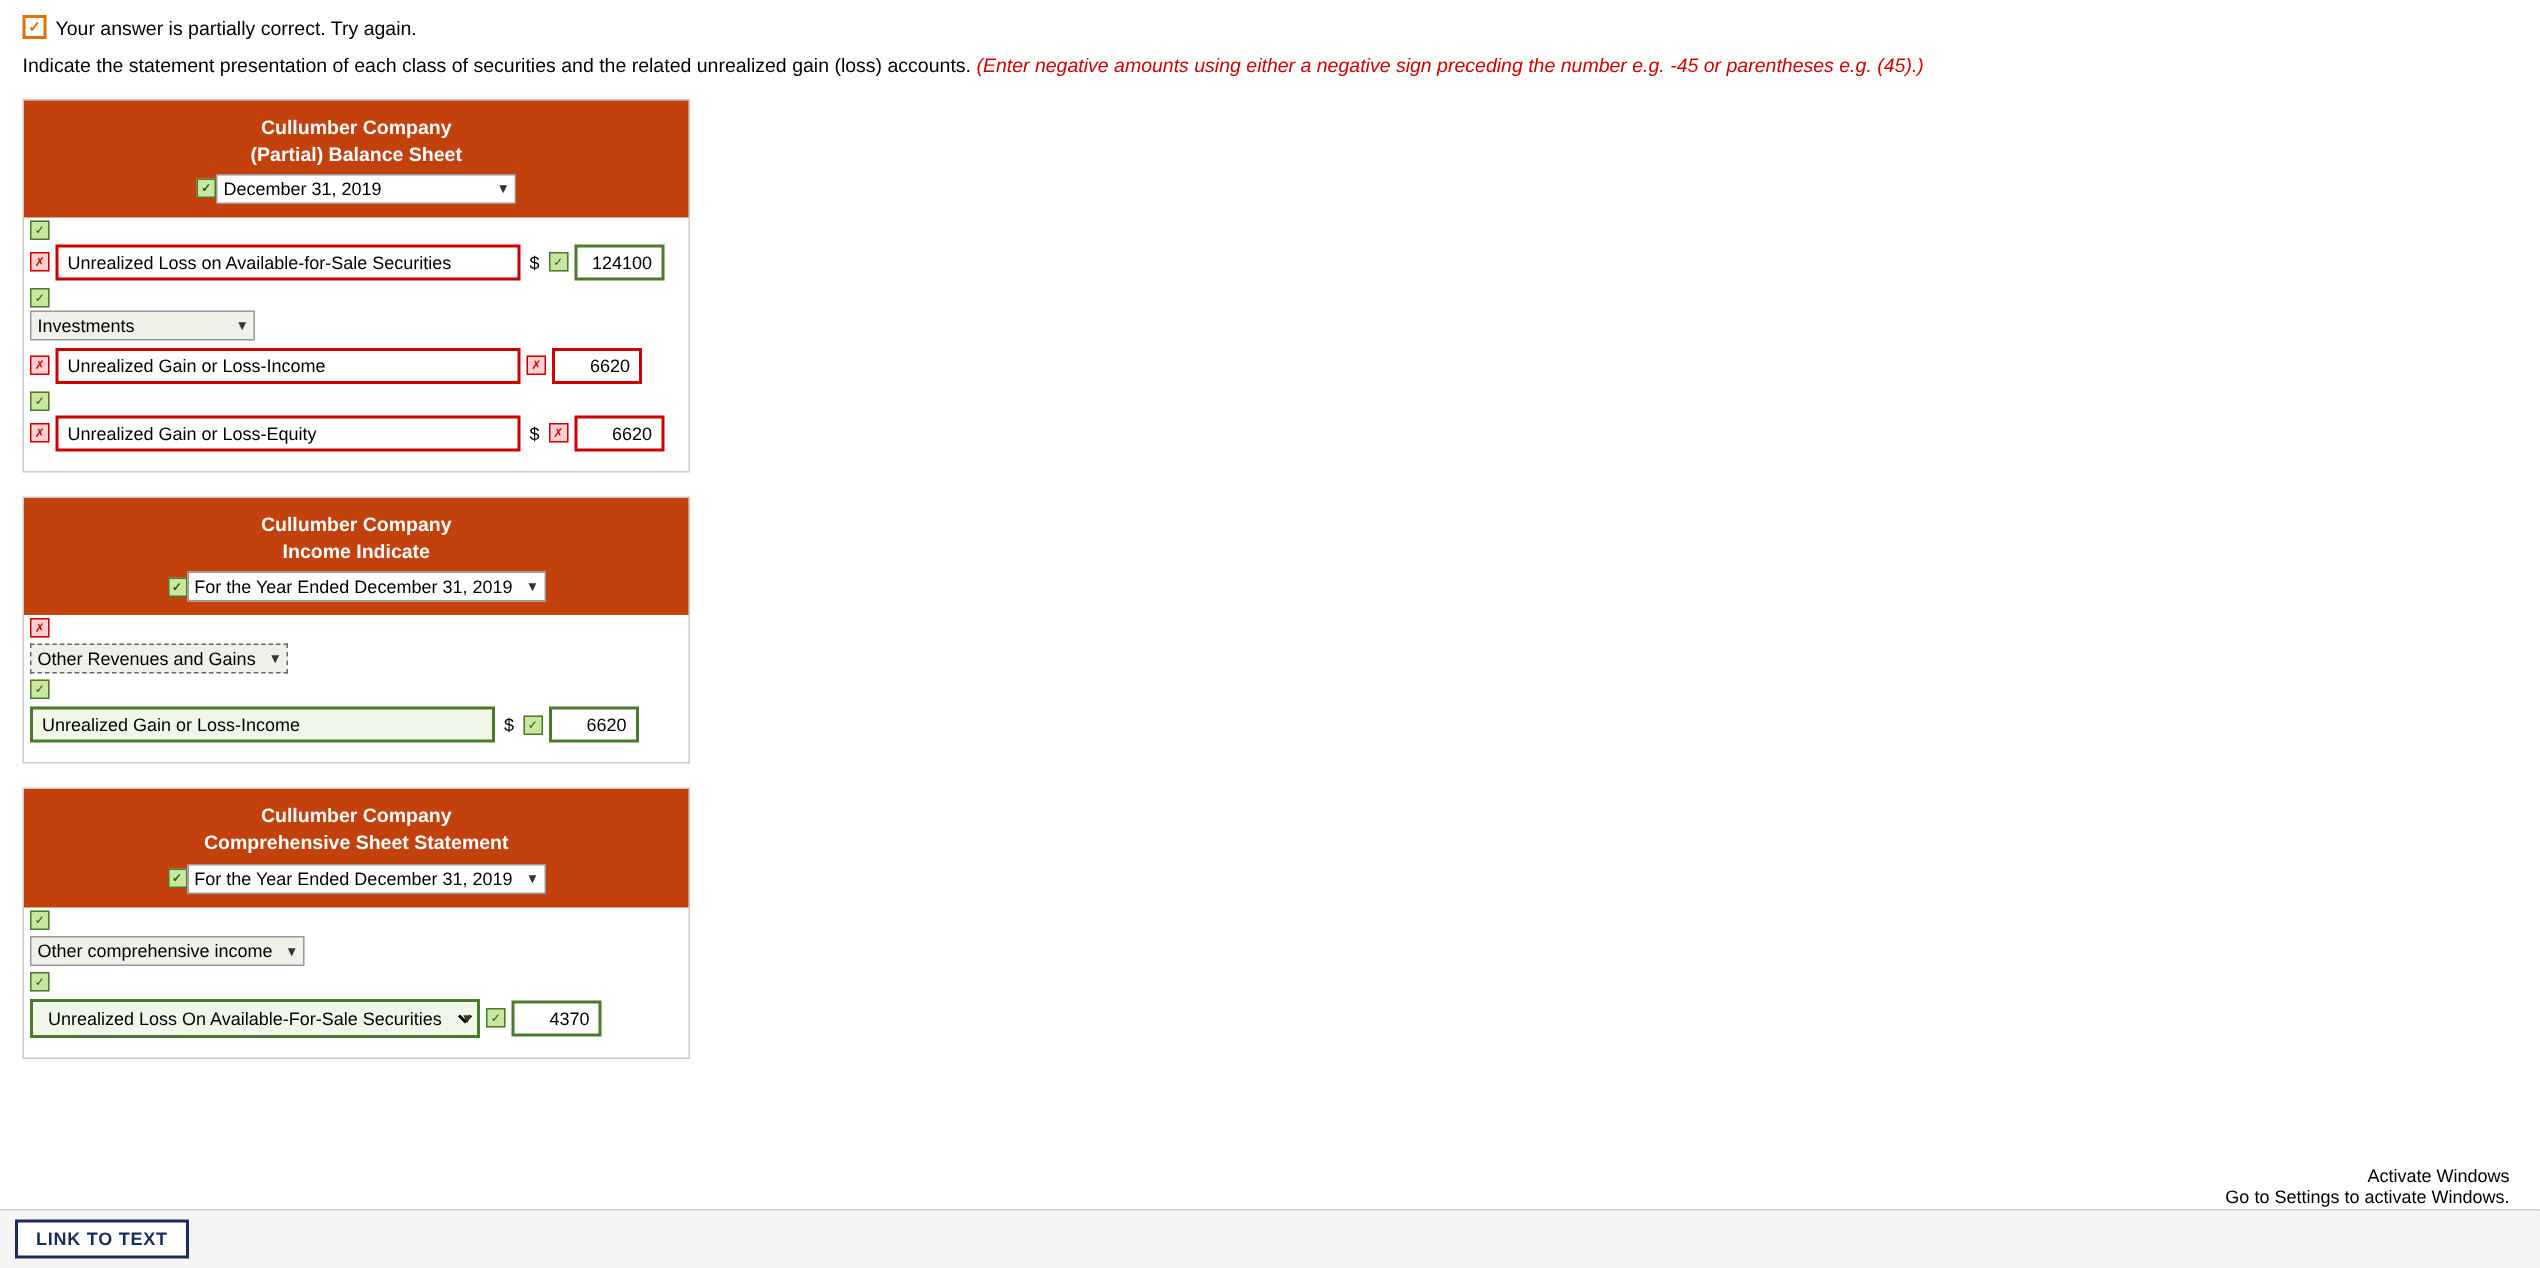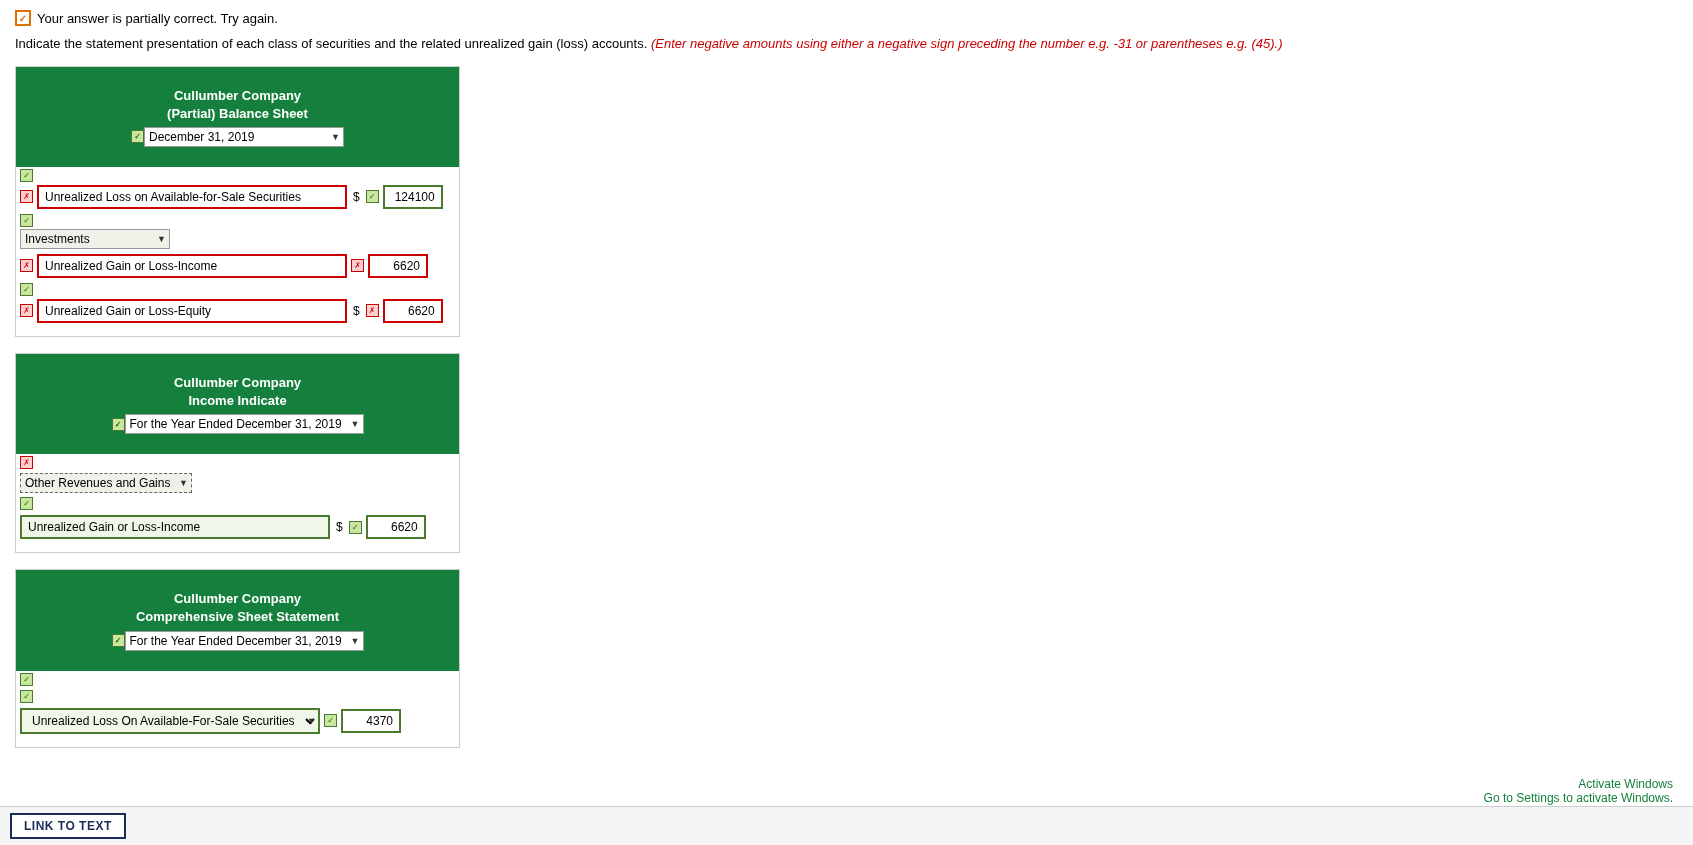--- a/index.html
+++ b/index.html
@@ -35,24 +35,24 @@
     .instruction-line .red-italic {
       color: #cc0000;
       font-style: italic;
     }
     .statement-block {
       width: 445px;
       margin-bottom: 16px;
       border: 1px solid #ccc;
     }
     .statement-header {
-      background: #15803d;
+      background: #c2410c;
       color: #fff;
       text-align: center;
-      padding: 20px 4px;
+      padding: 9px 4px;
       font-weight: bold;
       font-size: 13px;
       line-height: 1.4;
     }
     .header-dropdown-row {
       display: flex;
       justify-content: center;
       align-items: center;
       margin-top: 4px;
     }
@@ -151,21 +151,21 @@
       font-weight: bold;
       font-size: 12px;
       padding: 4px 12px;
       cursor: pointer;
       letter-spacing: 0.5px;
     }
     .activate-windows {
       position: fixed;
       bottom: 40px;
       right: 20px;
-      color: #15803d;
+      color: #000000;
       font-size: 12px;
       text-align: right;
       pointer-events: none;
     }
     .checkbox-green {
       width: 13px;
       height: 13px;
       border: 1px solid #4a7a2e;
       background: #c8e6a0;
       display: inline-flex;
@@ -194,21 +194,21 @@
 </head>
 <body>
 
 <div class="top-notice">
   <div class="partial-icon">✓</div>
   <span>Your answer is partially correct.  Try again.</span>
 </div>
 
 <div class="instruction-line">
   <span>Indicate the statement presentation of each class of securities and the related unrealized gain (loss) accounts.</span>
-  <span class="red-italic">(Enter negative amounts using either a negative sign preceding the number e.g. -31 or parentheses e.g. (45).)</span>
+  <span class="red-italic">(Enter negative amounts using either a negative sign preceding the number e.g. -45 or parentheses e.g. (45).)</span>
 </div>
 
 <div class="statement-block">
   <div class="statement-header">
     <div>Cullumber Company</div>
     <div>(Partial) Balance Sheet</div>
     <div class="header-dropdown-row">
       <div class="checkbox-green">✓</div>
       <div class="select-wrapper">
         <select class="header-select">
@@ -311,20 +311,27 @@
         <select class="header-select">
           <option>For the Year Ended December 31, 2019</option>
         </select>
       </div>
     </div>
   </div>
 
   <div style="display:flex; align-items:center; padding: 2px 4px;">
     <div class="checkbox-green">✓</div>
   </div>
+  <div class="section-dropdown-row">
+    <div class="select-wrapper">
+      <select class="section-select">
+        <option>Other comprehensive income</option>
+      </select>
+    </div>
+  </div>
 
   <div style="display:flex; align-items:center; padding: 2px 4px;">
     <div class="checkbox-green">✓</div>
   </div>
   <div class="entry-row">
     <div class="select-wrapper">
       <select class="entry-label-input green-border" style="min-width:230px; max-width:315px;">
         <option>Unrealized Loss On Available-For-Sale Securities</option>
       </select>
     </div>

